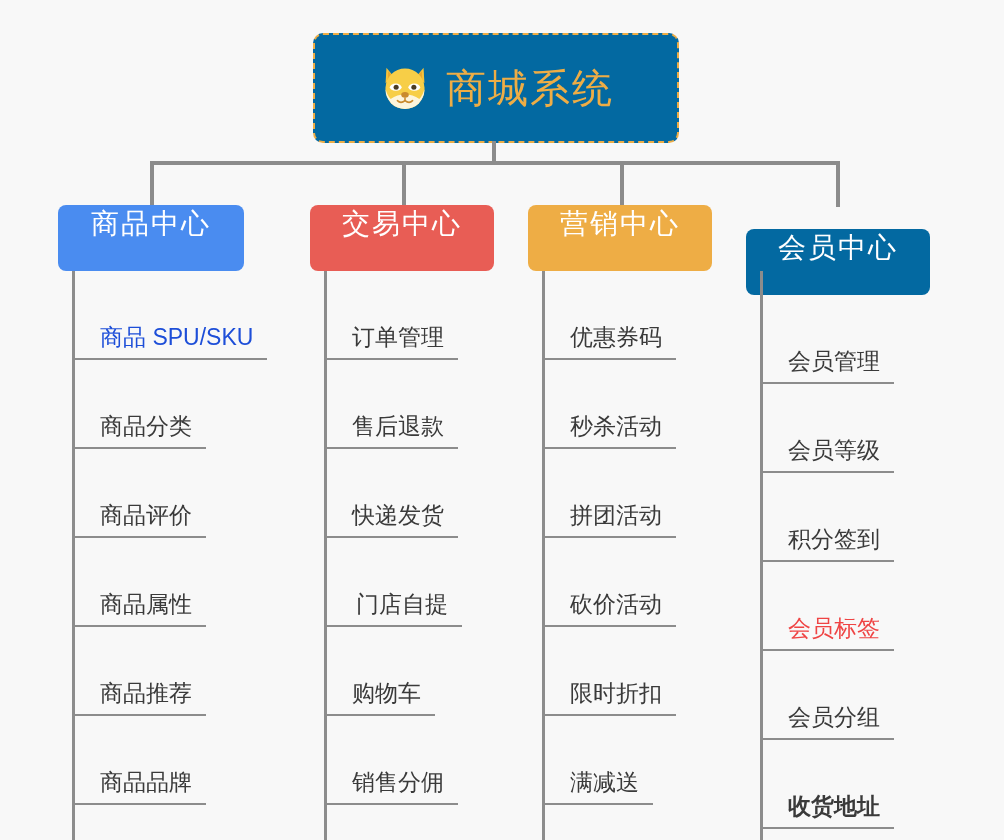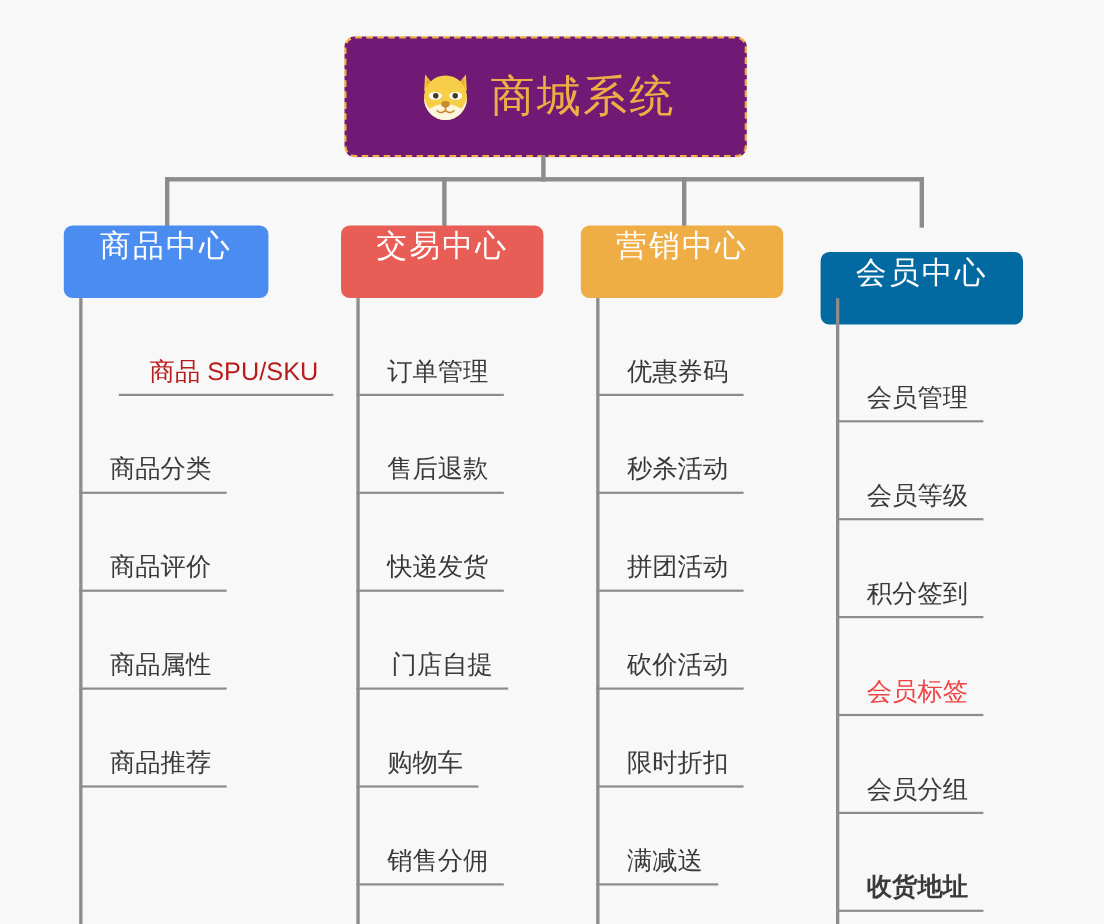--- a/index.html
+++ b/index.html
@@ -100,21 +100,21 @@
     color: #3a3a3a;
     white-space: nowrap;
     line-height: 1.1;
   }
 </style>
 </head>
 <body>
 
 <div id="canvas" style="background: rgb(248, 248, 248);">
 
-  <div class="root-node" style="border-color: rgb(238, 173, 69); background: #701a75;">
+  <div class="root-node" style="border-color: rgb(238, 173, 69); background: #0369a1;">
     <svg class="root-emoji" viewBox="0 0 64 64">
       <path d="M10 8 L9 26 L20 20 Z" fill="#f5c33b"></path>
       <path d="M54 8 L55 26 L44 20 Z" fill="#f5c33b"></path>
       <path d="M12 12 L11.5 23 L19 19 Z" fill="#e8a92f"></path>
       <path d="M52 12 L52.5 23 L45 19 Z" fill="#e8a92f"></path>
       <ellipse cx="32" cy="34" rx="23" ry="23" fill="#f7ce47"></ellipse>
       <path d="M9 34 a23 23 0 0 0 46 0 z" fill="#fdf5dd"></path>
       <path d="M9 32 a23 23 0 0 1 46 0 a23 23 0 0 1 -6 13 a30 30 0 0 0 -34 0 a23 23 0 0 1 -6 -13 z" fill="#f7ce47"></path>
       <ellipse cx="21" cy="31" rx="7" ry="4.2" fill="#ffffff"></ellipse>
       <ellipse cx="43" cy="31" rx="7" ry="4.2" fill="#ffffff"></ellipse>
@@ -136,33 +136,36 @@
   <div class="conn conn-v" style="left: 620px; top: 161px; height: 46px; background: rgb(140, 140, 140);"></div>
   <div class="conn conn-v" style="left: 836px; top: 161px; height: 46px; background: rgb(140, 140, 140);"></div>
 
   <div class="column" style="left:58px; width:186px;">
     <div class="cat-box" style="width: 186px; background: rgb(74, 140, 240);">
       <span>商品中心</span>
     </div>
     <div class="trunk" style="height: 600px; background: rgb(140, 140, 140);"></div>
     <div class="leaf-list">
       <div class="leaf">
-          <div class="leaf-inner" style="border-bottom-color: rgb(140, 140, 140); color: #b91c1c; margin-left: 36px;">商品 SPU/SKU</div>
+          <div class="leaf-inner" style="border-bottom-color: rgb(140, 140, 140); color: #1d4ed8;">商品 SPU/SKU</div>
         </div>
       <div class="leaf">
           <div class="leaf-inner" style="border-bottom-color: rgb(140, 140, 140); color: rgb(58, 58, 58);">商品分类</div>
         </div>
       <div class="leaf">
           <div class="leaf-inner" style="border-bottom-color: rgb(140, 140, 140); color: rgb(58, 58, 58);">商品评价</div>
         </div>
       <div class="leaf">
           <div class="leaf-inner" style="border-bottom-color: rgb(140, 140, 140); color: rgb(58, 58, 58);">商品属性</div>
         </div>
       <div class="leaf">
           <div class="leaf-inner" style="border-bottom-color: rgb(140, 140, 140); color: rgb(58, 58, 58);">商品推荐</div>
+        </div>
+      <div class="leaf">
+          <div class="leaf-inner" style="border-bottom-color: rgb(140, 140, 140); color: rgb(58, 58, 58);">商品品牌</div>
         </div>
     </div>
   </div>
 
   <div class="column" style="left:310px; width:184px;">
     <div class="cat-box" style="width: 184px; background: rgb(232, 93, 85);">
       <span>交易中心</span>
     </div>
     <div class="trunk" style="height: 600px; background: rgb(140, 140, 140);"></div>
     <div class="leaf-list">

